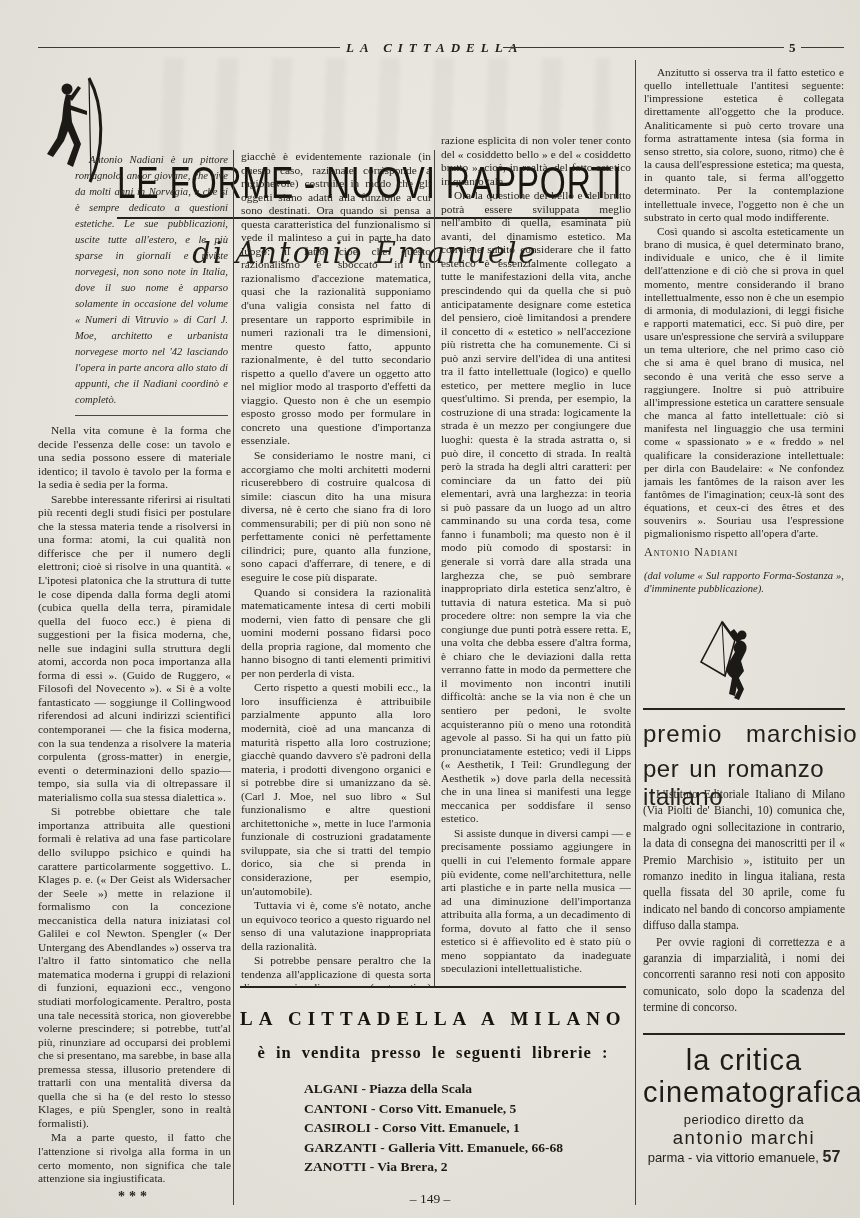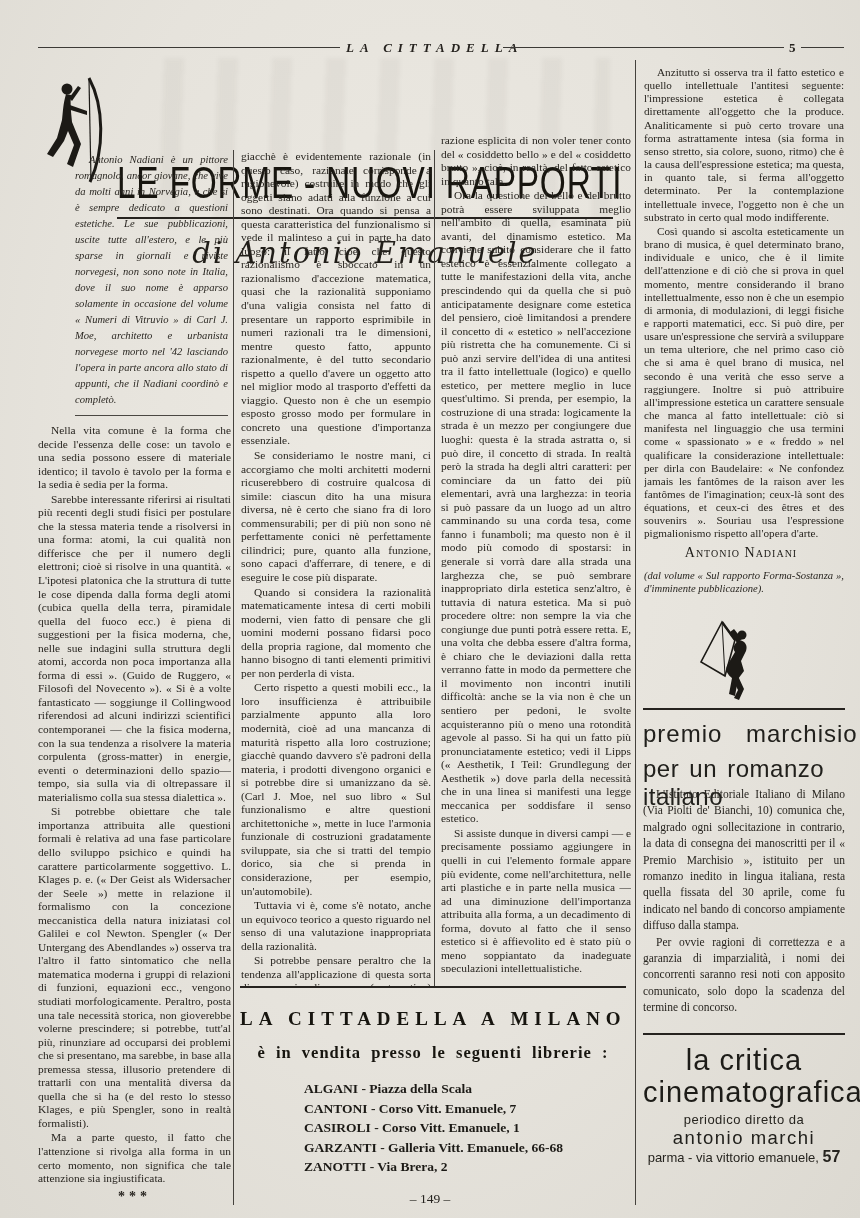--- a/index.html
+++ b/index.html
@@ -21,21 +21,21 @@
   
   .col{position:absolute;text-align:justify;color:#282520;overflow:hidden;}
   .c1234{font-size:11.4px;line-height:13.55px;}
   .col .p{text-indent:13px;hyphens:auto;margin:0 0 1px 0;}
   .col .p.noindent{text-indent:0;}
   .bio{font-style:italic;font-size:10.6px;line-height:16px;margin-left:37px;width:153px;text-indent:14px;
        hyphens:auto;color:#2a2722;}
   .bio-rule{height:1px;background:#4a4742;width:153px;margin:7px 0 8px 37px;}
   .sep{text-align:center;font-weight:bold;font-size:14px;letter-spacing:4px;text-indent:0;margin:4px 0 3px 0;}
   .vrule{position:absolute;width:1px;background:#45423d;}
-  .signature{text-align:center;font-variant:small-caps;font-size:14px;letter-spacing:1px;color:#1d1b17;
+  .signature{text-align:left;font-variant:small-caps;font-size:12px;letter-spacing:1px;color:#1d1b17;
              margin-top:5px;padding-right:6px;}
   .note{font-style:italic;font-size:10.6px;line-height:13px;margin-top:10px;text-align:justify;}
   
   #milano-box{position:absolute;border-top:2px solid #26231f;}
   .mbox-title{text-align:center;font-weight:bold;font-size:19px;letter-spacing:6px;color:#17150f;margin-top:20px;white-space:nowrap;}
   .mbox-sub{text-align:center;font-weight:bold;font-size:16.5px;letter-spacing:1px;word-spacing:5px;color:#17150f;margin-top:13px;}
   .mbox-list{margin:16px 0 0 64px;font-weight:bold;font-size:13.5px;color:#1c1a16;}
   .mbox-list div{line-height:19.5px;}
   
   .secrule{position:absolute;height:2px;background:#26231f;}
@@ -135,21 +135,21 @@
       <path d="M39 23 L32 12 L36 9 L44 19 Z" fill="#1c1a16"></path>
       <path d="M34 58 L40 70 L36 78 L41 80 L46 69 L40 56 Z" fill="#1c1a16"></path>
     </svg>
   </div>
 
   <div id="milano-box" style="left:240px;top:986px;width:386px;height:210px;">
     <div class="mbox-title">LA CITTADELLA A MILANO</div>
     <div class="mbox-sub">è in vendita presso le seguenti librerie :</div>
     <div class="mbox-list">
       <div>ALGANI - Piazza della Scala</div>
-      <div>CANTONI - Corso Vitt. Emanuele, 7</div>
+      <div>CANTONI - Corso Vitt. Emanuele, 5</div>
       <div>CASIROLI - Corso Vitt. Emanuele, 1</div>
       <div>GARZANTI - Galleria Vitt. Emanuele, 66-68</div>
       <div>ZANOTTI - Via Brera, 2</div>
     </div>
   </div>
 
   <div class="secrule" style="left:643px;top:708px;width:202px;"></div>
   <div class="premio-h1" style="left:643px;top:720px;">premio marchisio</div>
   <div class="premio-h2" style="left:643px;top:755px;">per un romanzo italiano</div>
   <div class="premio-body" style="left:643px;top:786px;width:202px;height:242px;overflow:hidden;">

